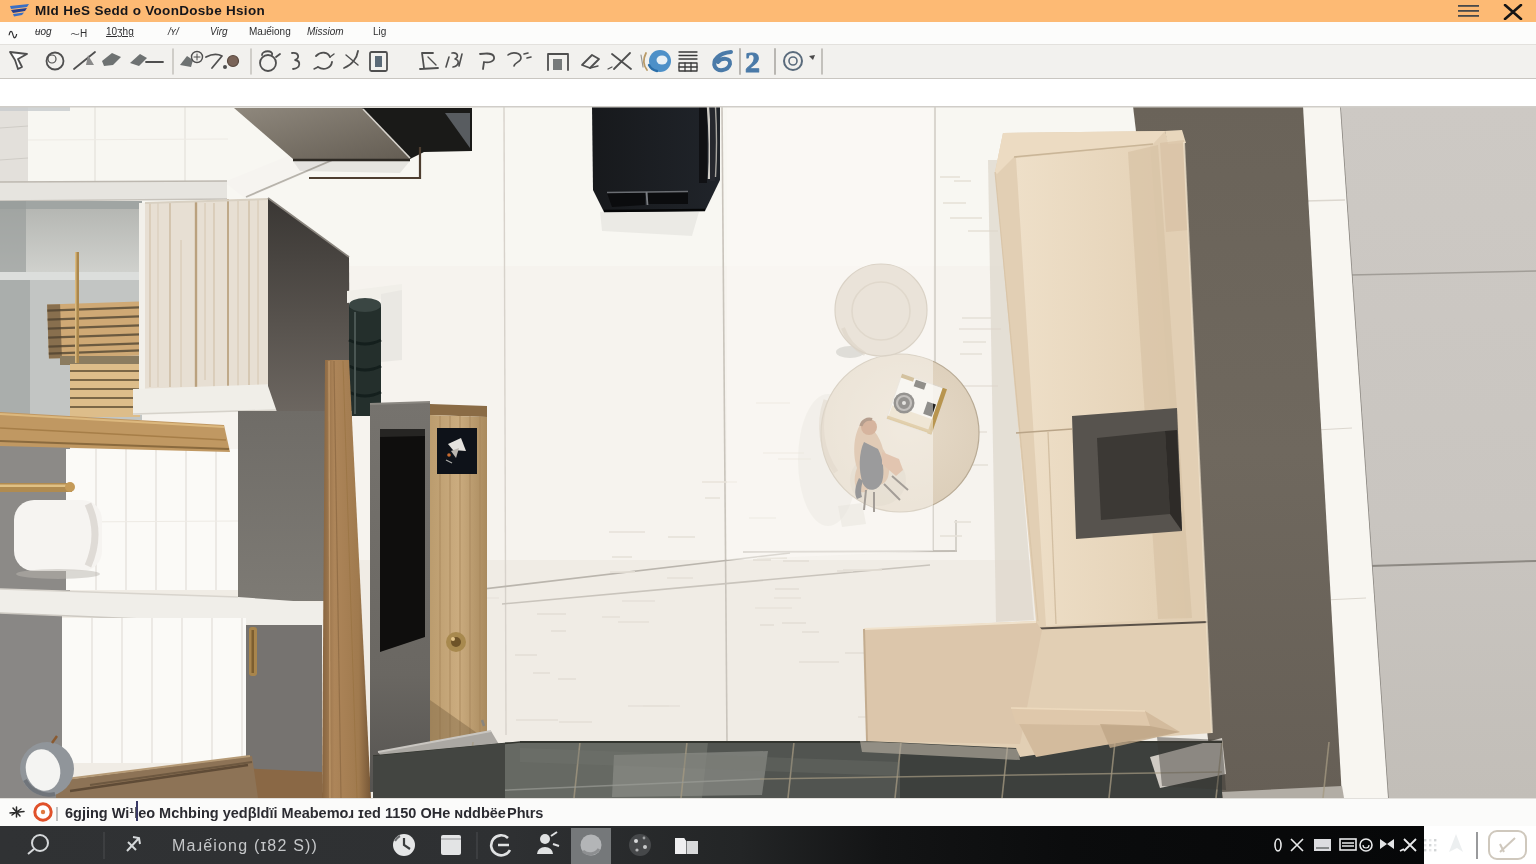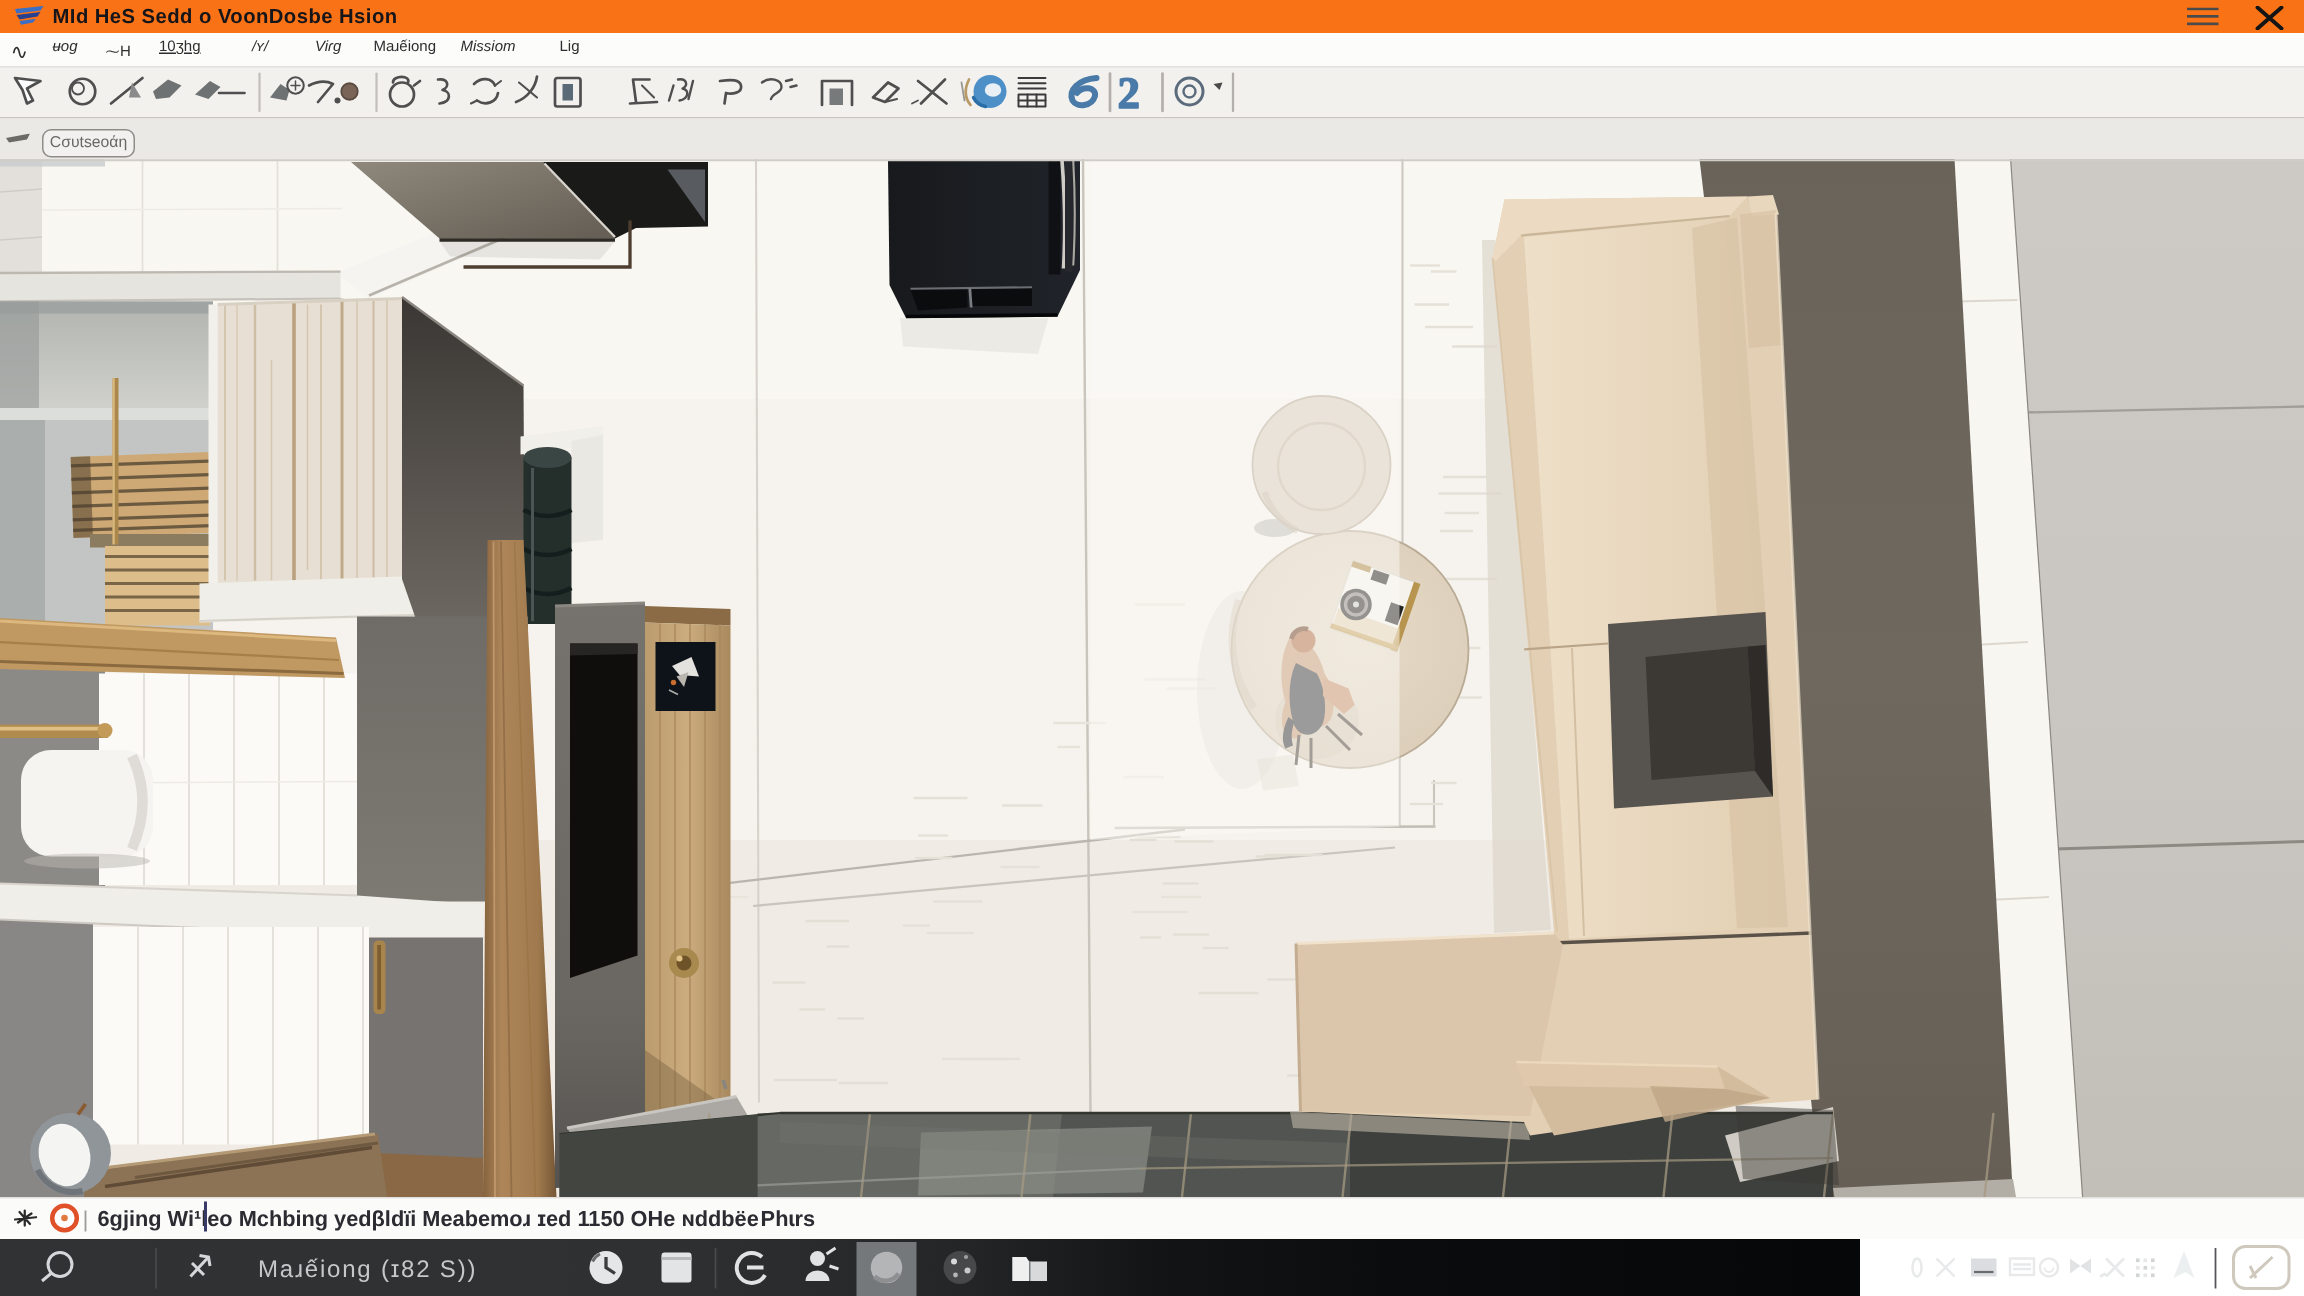--- a/index.html
+++ b/index.html
@@ -1,31 +1,31 @@
 <!DOCTYPE html>
 <html><head>
 <meta charset="utf-8">
 <style>
   html,body{margin:0;padding:0;width:1536px;height:864px;overflow:hidden;
     font-family:"Liberation Sans",sans-serif;background:#fff;}
   #app{position:relative;width:1536px;height:864px;}
   .abs{position:absolute;}
-  #titlebar{left:0;top:0;width:1536px;height:22px;background:#f97316;}
+  #titlebar{left:0;top:0;width:1536px;height:22px;background:#fdba74;}
   #title{left:35px;top:3px;font-size:13.5px;font-weight:600;color:#16161a;letter-spacing:.3px;}
   #menubar{left:0;top:22px;width:1536px;height:22px;background:#fcfcfb;}
   .mi{top:4px;font-size:10px;color:#2e2e30;}
   #toolbar{left:0;top:44px;width:1536px;height:35px;background:#f2f1ee;
      border-top:1px solid #e3e1dd;border-bottom:1px solid #c9c6c1;box-sizing:border-box;}
   #tabbar{left:0;top:79px;width:1536px;height:27px;background:#ebe9e6;}
   #tab{left:28px;top:7px;width:60px;height:17px;border:1.5px solid #8f8d89;border-radius:6px;
      background:#f2f1ef;color:#6a6865;font-size:10.5px;text-align:center;line-height:17px;}
   #viewport{left:0;top:106px;width:1536px;height:692px;}
   #statusbar{left:0;top:798px;width:1536px;height:28px;background:#fbfbfa;border-top:1px solid #e2e0dc;box-sizing:border-box;}
   #stext{left:65px;top:6px;font-size:14.5px;font-weight:600;color:#2b2b31;letter-spacing:0;}
-  #taskbar{left:0;top:826px;width:1240px;height:38px;
+  #taskbar{left:0;top:826px;width:1424px;height:38px;
      background:linear-gradient(90deg,#303234 0%,#2e3032 36%,#232526 52%,#131415 62%,#0b0c0d 75%,#060708 100%);}
 </style>
 </head>
 <body>
 <div id="app">
   <div class="abs" id="titlebar">
     <svg class="abs" style="left:8px;top:3px" width="24" height="17" viewBox="0 0 24 17">
       <polygon points="2,3 21,1 19,4 3,6" fill="#3a6fc4"></polygon>
       <polygon points="3,7 19,5 17,8 5,10" fill="#27408f"></polygon>
       <polygon points="5,11 16,9.5 14,12 6,13.5" fill="#3a6fc4"></polygon>
@@ -106,26 +106,20 @@
           <line x1="775" y1="4" x2="775" y2="29" stroke="#b3b0ab" stroke-width="1.8"></line>
           <g stroke="#5a6b7c">
             <circle cx="793" cy="16" r="9" stroke-width="2"></circle>
             <circle cx="793" cy="16" r="4" stroke-width="1.6"></circle>
           </g>
           <path d="M809,11 l6,-1 l-2,5 Z" fill="#4a4a4a" stroke="none"></path>
           <line x1="822" y1="4" x2="822" y2="29" stroke="#b3b0ab" stroke-width="1.5"></line>
         </g>
       </svg>
     </div>
-  <div class="abs" id="tabbar">
-    <svg class="abs" style="left:4px;top:10px" width="18" height="8" viewBox="0 0 18 8">
-      <polygon points="0,3 16,0 14,4 2,6" fill="#6d6b67"></polygon>
-    </svg>
-    <div class="abs" id="tab">Cσυtseoάη</div>
-  </div>
   <svg class="abs" id="viewport" width="1536" height="692" viewBox="0 0 1536 692">
       <defs>
         <linearGradient id="gslab" x1="0" y1="0" x2="0" y2="1">
           <stop offset="0" stop-color="#3a3734"></stop>
           <stop offset="0.55" stop-color="#57524d"></stop>
           <stop offset="1" stop-color="#6e6862"></stop>
         </linearGradient>
         <linearGradient id="gdarkwall" x1="0" y1="0" x2="0" y2="1">
           <stop offset="0" stop-color="#6a6359"></stop>
           <stop offset="0.5" stop-color="#6f685e"></stop>

